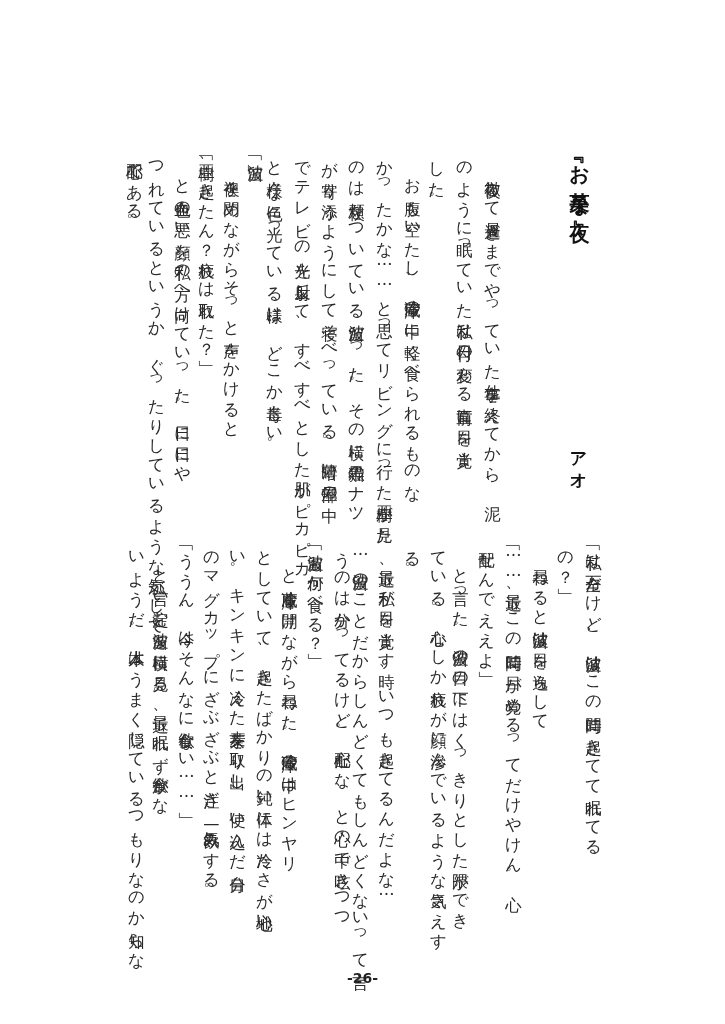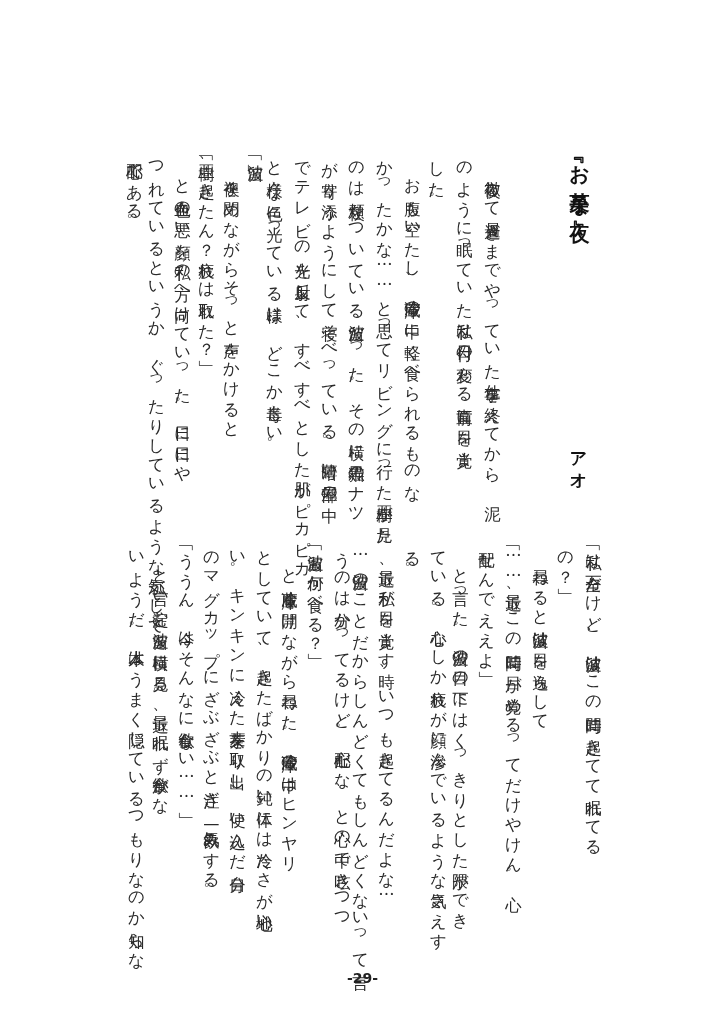--- a/index.html
+++ b/index.html
@@ -106,14 +106,14 @@
       <div class="col" style="left: 305px; top: 540px;">「波留も何か食べる？」</div>
       <div class="col" style="left: 279px; top: 540px;">　と冷蔵庫を開けながら尋ねた。冷蔵庫の中はヒンヤリ</div>
       <div class="col" style="left: 254px; top: 540px;">としていて、起きたばかりの鈍い体には冷たさが心地い</div>
       <div class="col" style="left: 227px; top: 540px;">い。キンキンに冷えた麦茶を取り出し、使い込んだ自分</div>
       <div class="col" style="left: 201px; top: 540px;">のマグカップにざぶざぶと注ぎ、一気飲みする。</div>
       <div class="col" style="left: 176px; top: 540px;">「ううん、今はそんなに食欲ない……」</div>
       <div class="col" style="left: 150px; top: 540px;">　と言い淀む波留を横目に見る。最近、眠れず食欲がな</div>
       <div class="col" style="left: 126px; top: 540px;">いようだ。本人はうまく隠しているつもりなのか知らな</div>
     </div>
 
-  <div class="page-number">-29-</div>
+  <div class="page-number">-26-</div>
 </div>
 
 </body></html>

